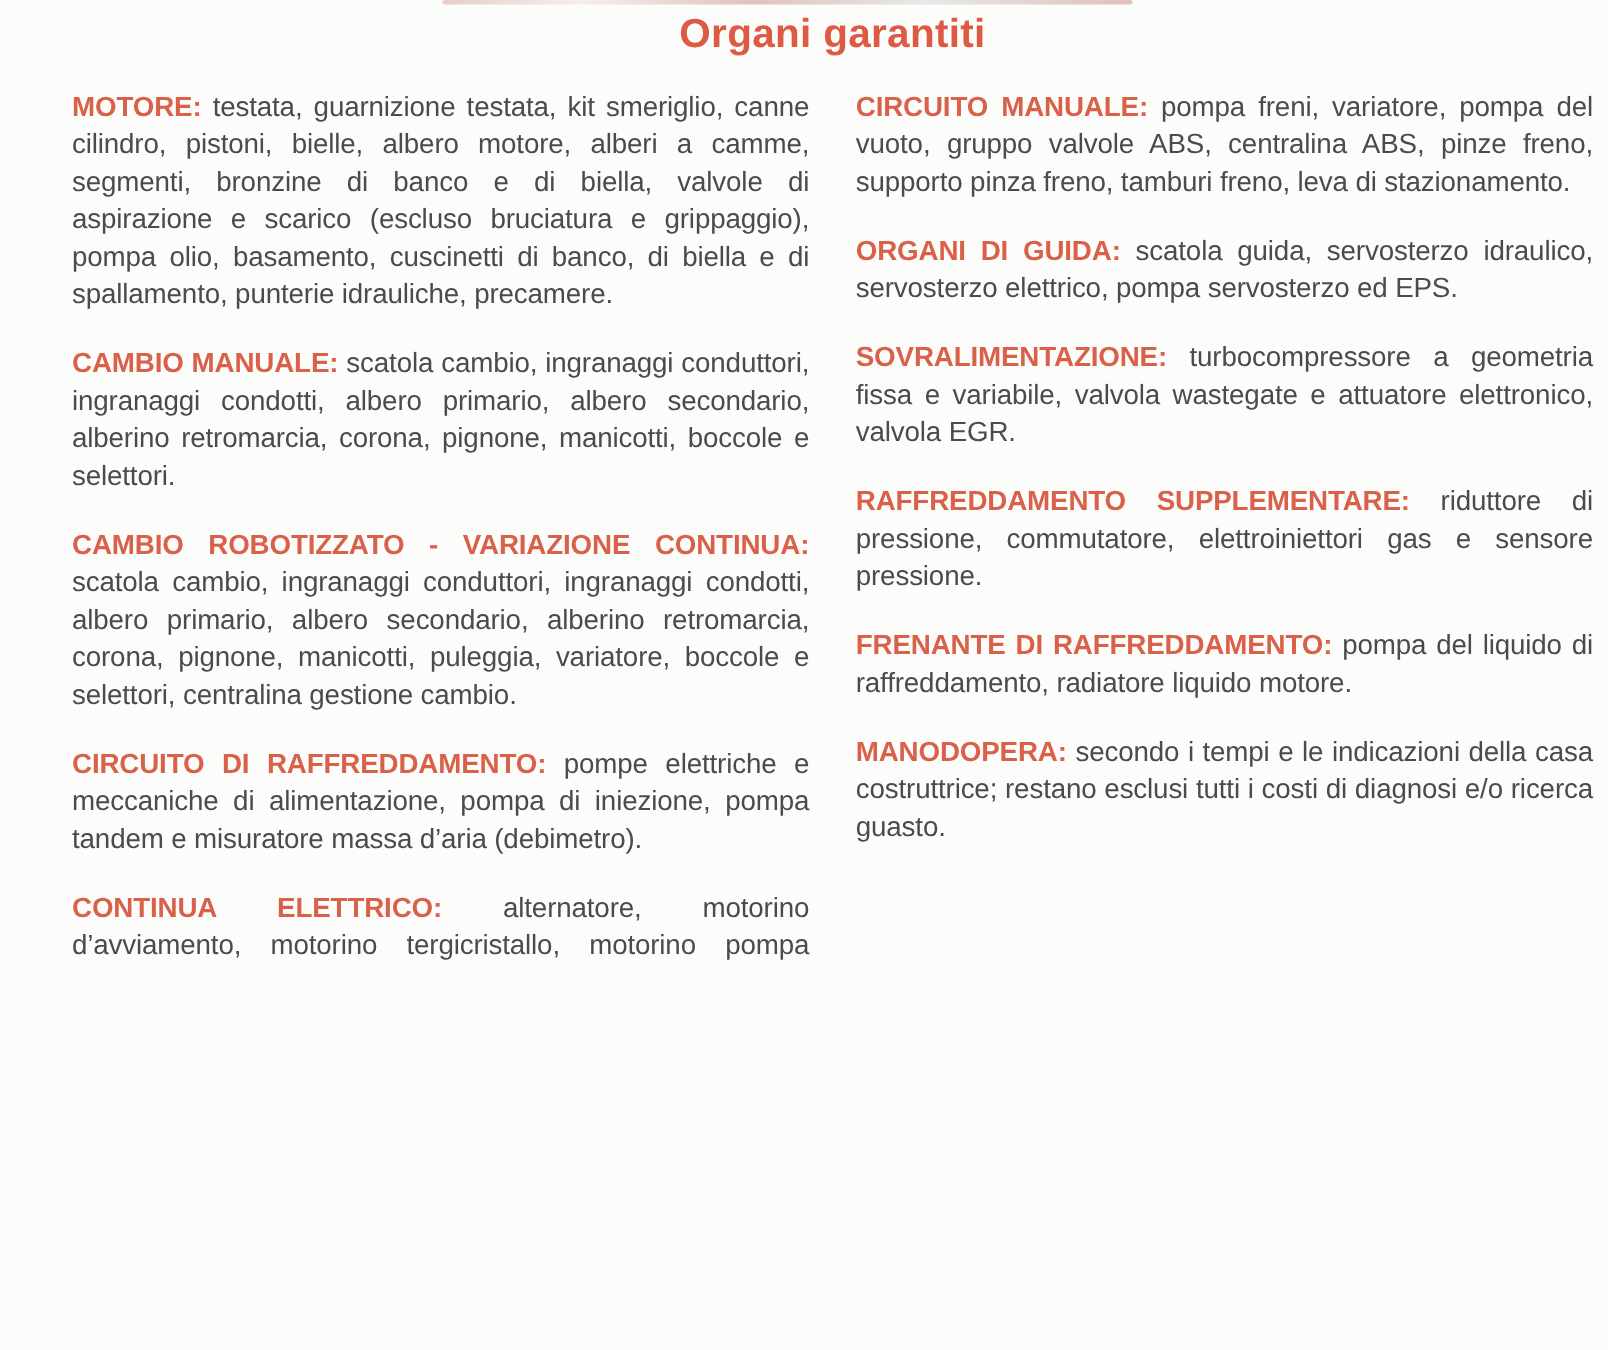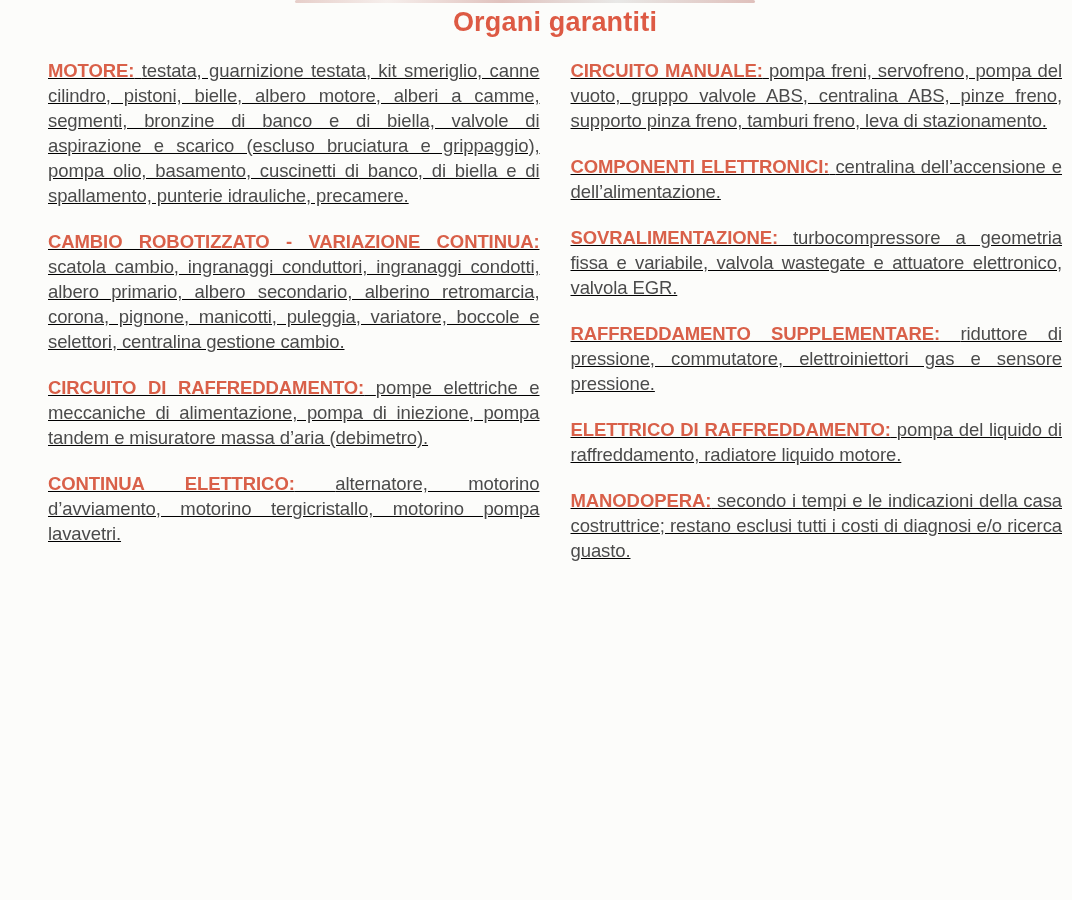--- a/index.html
+++ b/index.html
@@ -32,21 +32,21 @@
     font-weight: bold;
     letter-spacing: 0.2px;
     color: #dd5a44;
   }
   .cols {
     display: flex;
     gap: 31px;
     padding: 20px 30px 0 28px;
     box-sizing: border-box;
   }
-  .col { flex: 1 1 0; min-width: 0; text-decoration: underline; }
+  .col { flex: 1 1 0; min-width: 0; }
   .sec {
     margin: 0 0 21px 0;
     font-size: 18.5px;
     line-height: 25px;
     text-align: justify;
     color: #4b4b4b;
     letter-spacing: -0.1px;
     hyphens: auto;
     -webkit-hyphens: auto;
   }
@@ -69,31 +69,32 @@
 <div class="page">
 
   <div class="top-crop"></div>
 
   <h1 class="title">Organi garantiti</h1>
 
   <div class="cols">
 
     <div class="col">
       <p class="sec"><span class="h">MOTORE:</span> <span>testata, guarnizione testata, kit smeriglio, canne cilindro, pistoni, bielle, albero motore, alberi a camme, segmenti, bronzine di banco e di biella, valvole di aspirazione e scarico (escluso bruciatura e grippaggio), pompa olio, basamento, cuscinetti di banco, di biella e di spallamento, punterie idrauliche, precamere.</span></p>
+      <p class="sec"><span class="h">CAMBIO MANUALE:</span> <span>scatola cambio, ingranaggi conduttori, ingranaggi condotti, albero primario, albero secondario, alberino retromarcia, corona, pignone, manicotti, boccole e selettori.</span></p>
       <p class="sec"><span class="h">CAMBIO ROBOTIZZATO - VARIAZIONE CONTINUA:</span> <span>scatola cambio, ingranaggi conduttori, ingranaggi condotti, albero primario, albero secondario, alberino retromarcia, corona, pignone, manicotti, puleggia, variatore, boccole e selettori, centralina gestione cambio.</span></p>
       <p class="sec sp-lg"><span class="h">CIRCUITO DI RAFFREDDAMENTO:</span> <span>pompe elettriche e meccaniche di alimentazione, pompa di iniezione, pompa tandem e misuratore massa d’aria (debimetro).</span></p>
       <p class="sec"><span class="h">CONTINUA ELETTRICO:</span> <span>alternatore, motorino d’avviamento, motorino tergicristallo, motorino pompa lavavetri.</span></p>
     </div>
 
     <div class="col">
-      <p class="sec"><span class="h">CIRCUITO MANUALE:</span> <span>pompa freni, servofreno, pompa del vuoto, gruppo valvole ABS, centralina ABS, pinze freno, supporto pinza freno, tamburi freno, leva di stazionamento.</span></p>
-      <p class="sec"><span class="h">COMPONENTI ELETTRONICI:</span> <span>centralina dell’accensione e dell’alimentazione.</span></p>
+      <p class="sec"><span class="h">CIRCUITO MANUALE:</span> <span>pompa freni, variatore, pompa del vuoto, gruppo valvole ABS, centralina ABS, pinze freno, supporto pinza freno, tamburi freno, leva di stazionamento.</span></p>
+      <p class="sec"><span class="h">ORGANI DI GUIDA:</span> <span>scatola guida, servosterzo idraulico, servosterzo elettrico, pompa servosterzo ed EPS.</span></p>
       <p class="sec"><span class="h">SOVRALIMENTAZIONE:</span> <span>turbocompressore a geometria fissa e variabile, valvola wastegate e attuatore elettronico, valvola EGR.</span></p>
       <p class="sec"><span class="h">RAFFREDDAMENTO SUPPLEMENTARE:</span> <span>riduttore di pressione, commutatore, elettroiniettori gas e sensore pressione.</span></p>
-      <p class="sec sp-lg"><span class="h">ELETTRICO DI RAFFREDDAMENTO:</span> <span>pompa del liquido di raffreddamento, radiatore liquido motore.</span></p>
+      <p class="sec sp-lg"><span class="h">FRENANTE DI RAFFREDDAMENTO:</span> <span>pompa del liquido di raffreddamento, radiatore liquido motore.</span></p>
       <p class="sec"><span class="h">MANODOPERA:</span> <span>secondo i tempi e le indicazioni della casa costruttrice; restano esclusi tutti i costi di diagnosi e/o ricerca guasto.</span></p>
     </div>
 
   </div>
 
   <div class="speck speck-1"></div>
   <div class="speck speck-2"></div>
 
 </div>
 

